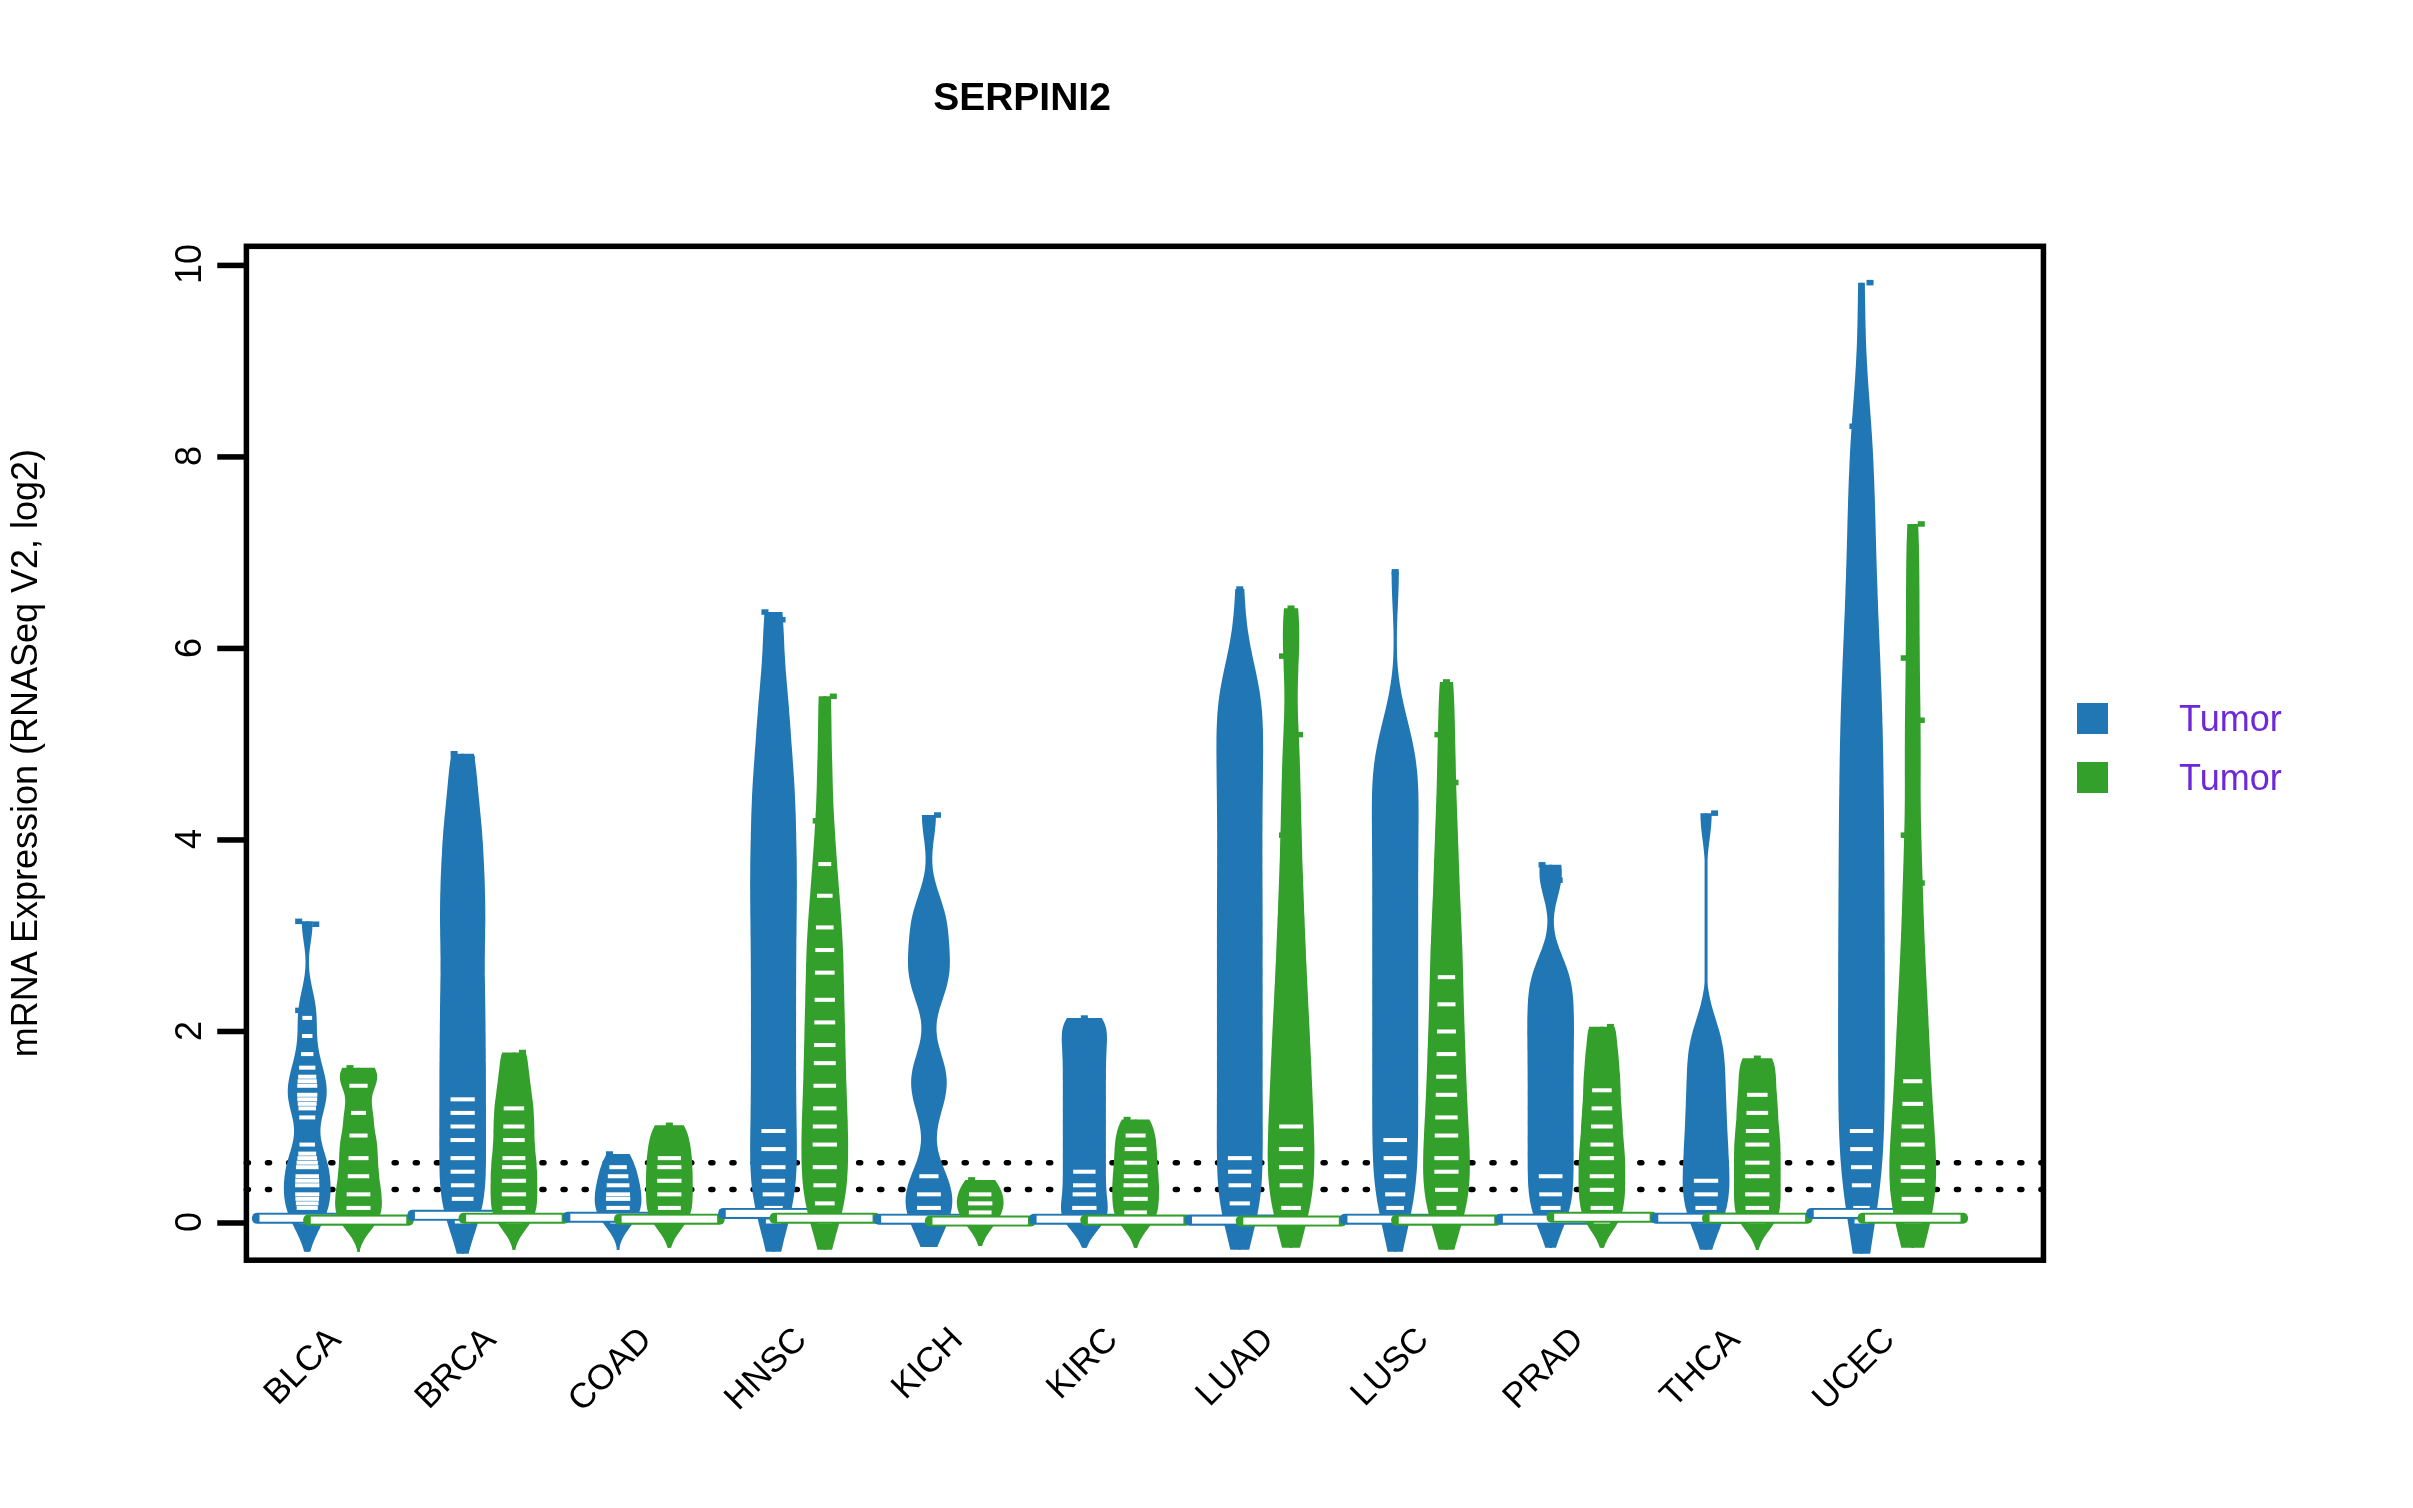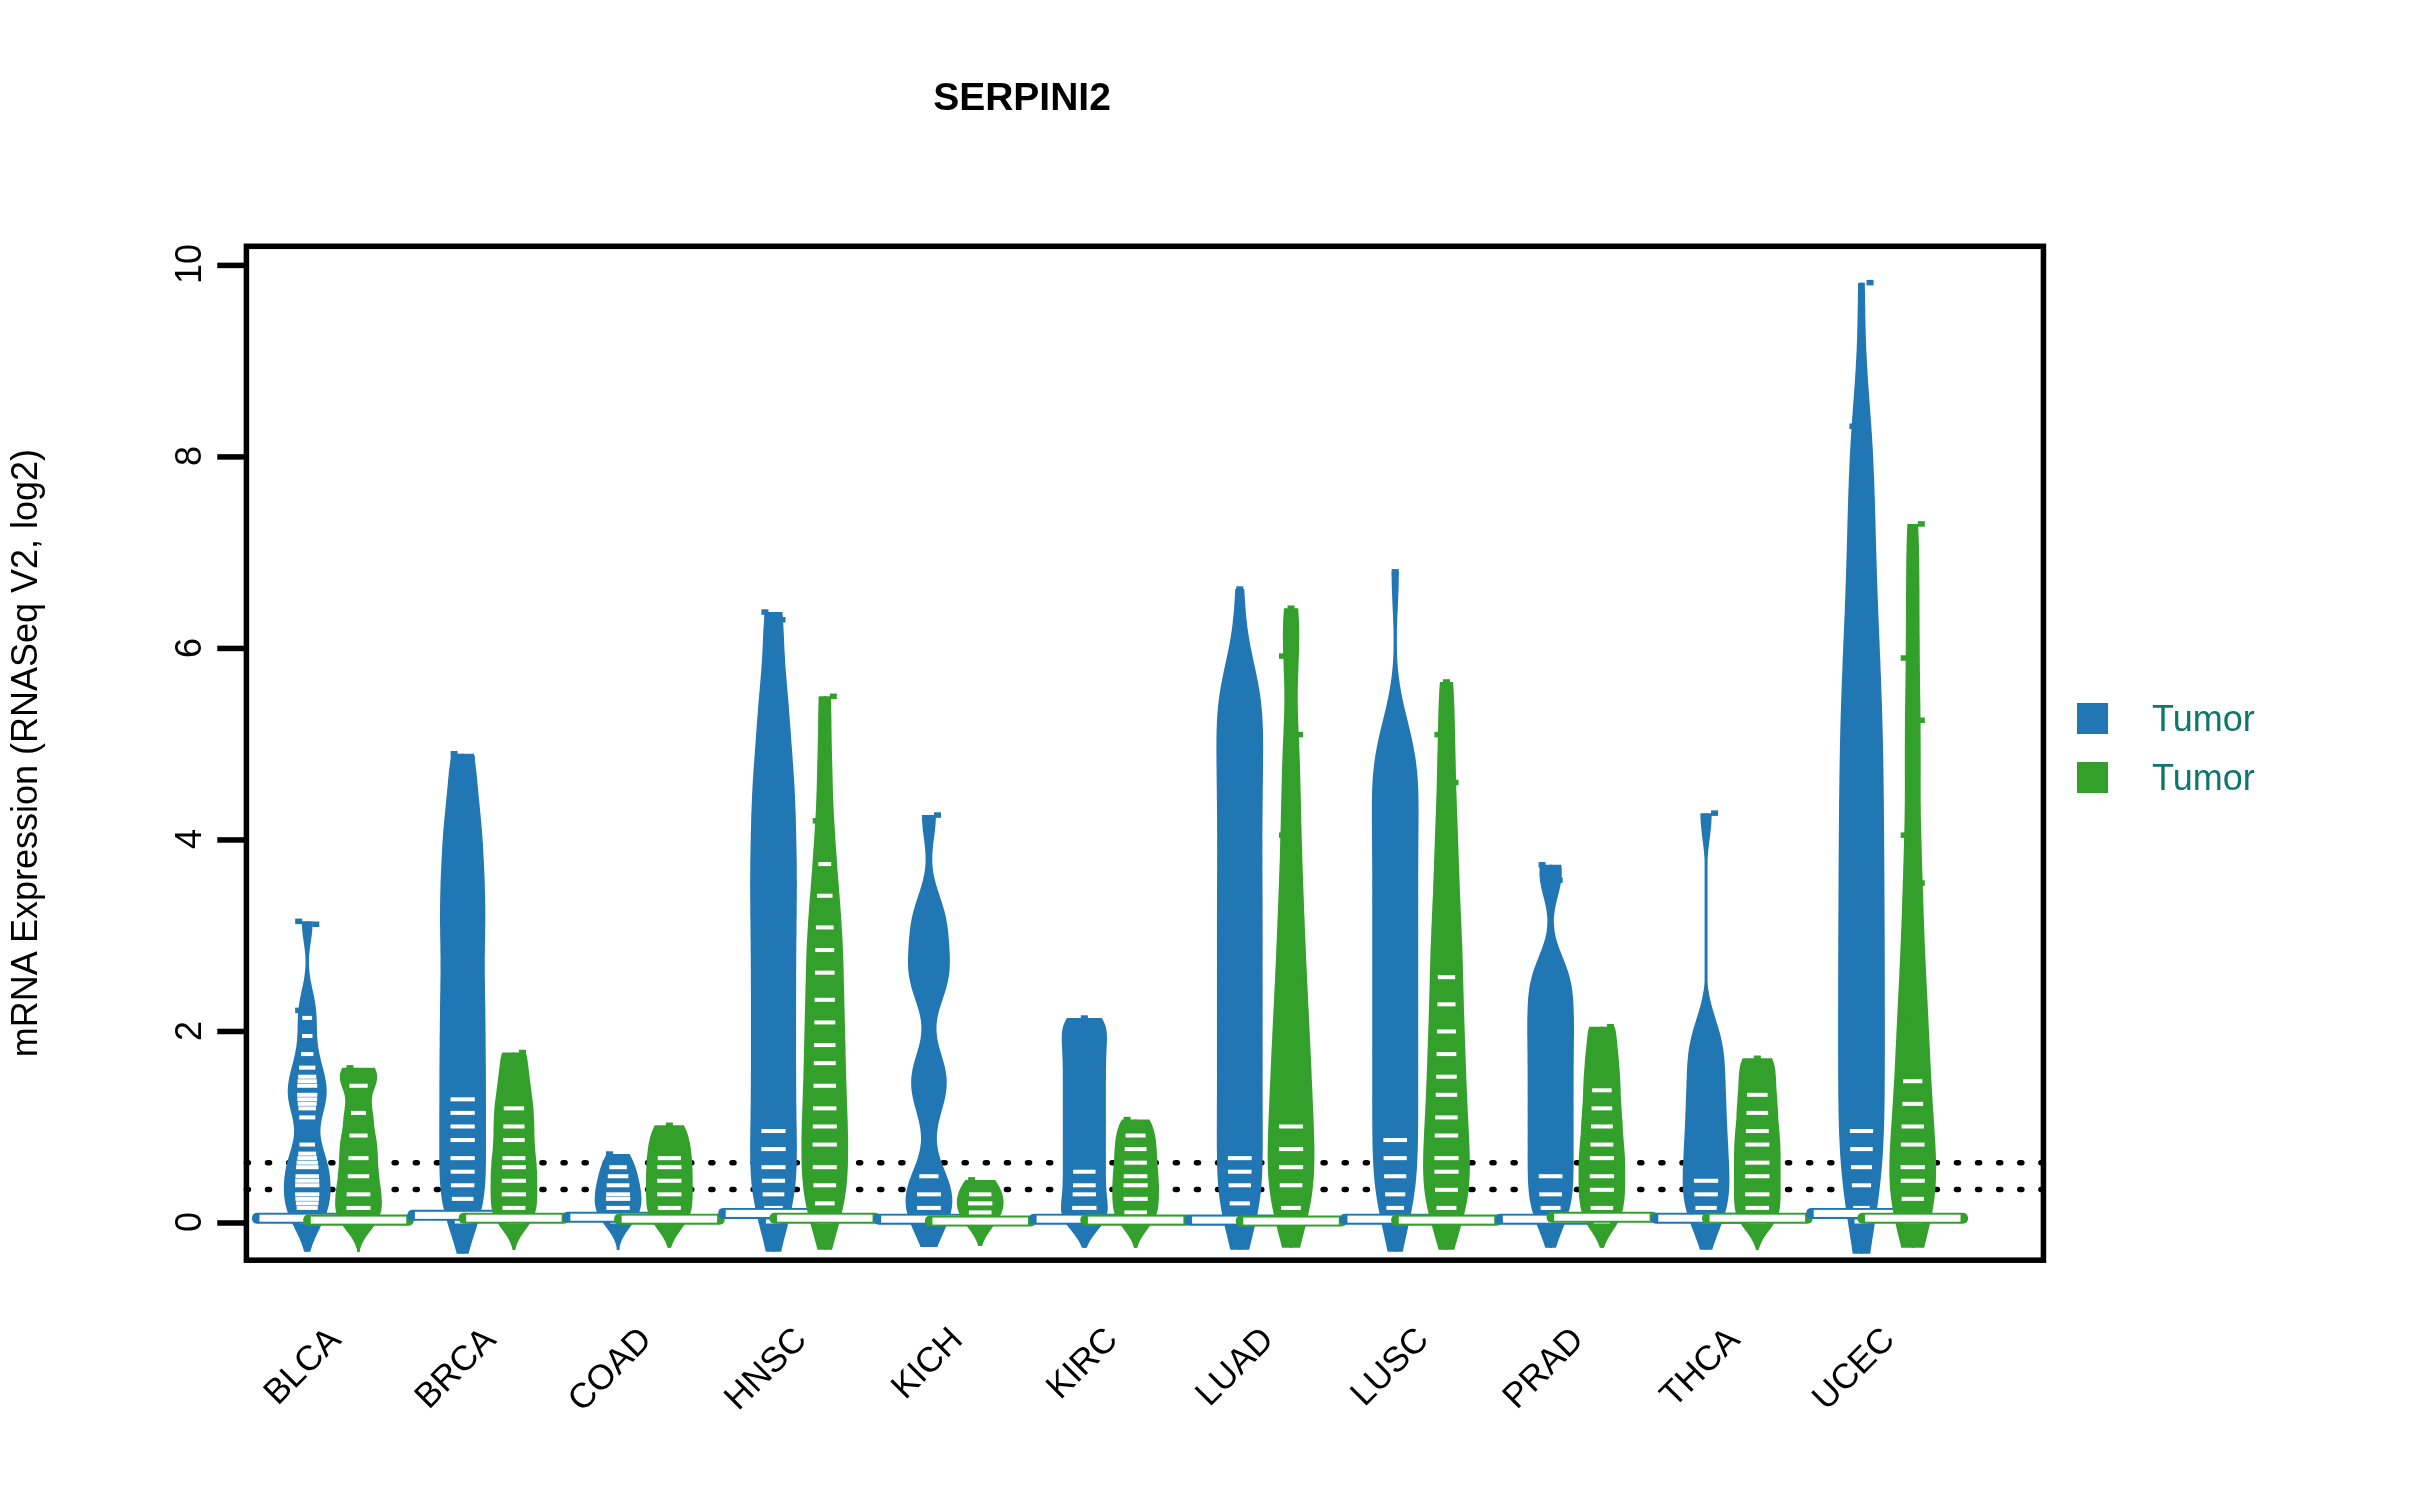--- a/index.html
+++ b/index.html
@@ -74,22 +74,22 @@
     align-items: center;
     height: 59px;
   }
   .legend-swatch {
     width: 31px;
     height: 31px;
     flex: 0 0 auto;
   }
   .legend-label {
     font-size: 36px;
-    color: #0f766e;
-    margin-left: 44px;
+    color: #6d28d9;
+    margin-left: 71px;
     white-space: nowrap;
     font-family: "Liberation Sans", sans-serif;
   }
 </style>
 </head>
 <body>
 
 <div id="figure">
 
   <div class="chart-title">SERPINI2</div>

